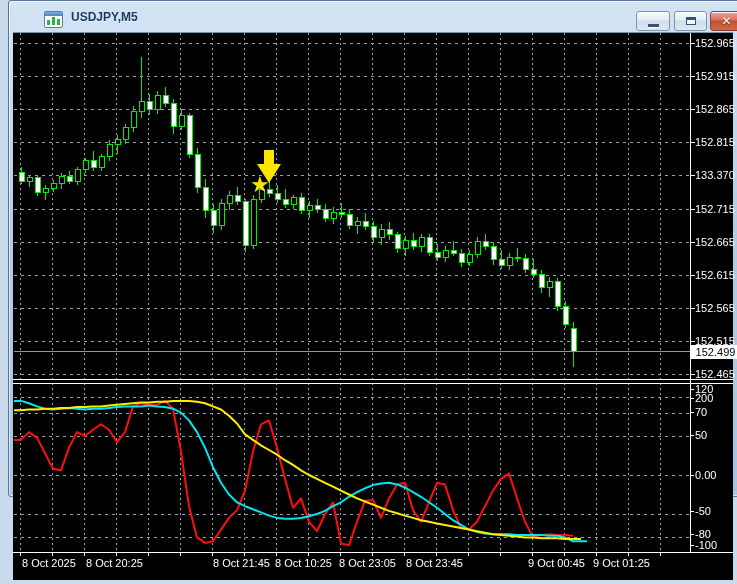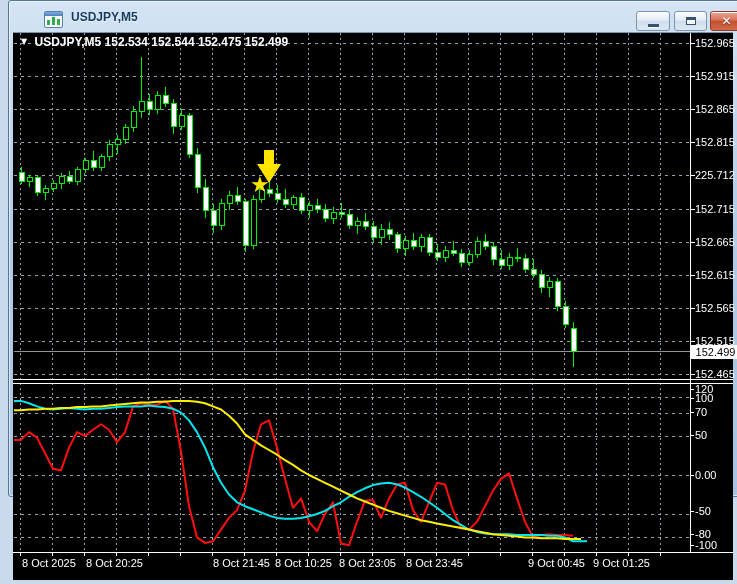--- a/index.html
+++ b/index.html
@@ -288,40 +288,35 @@
         <line x1="459.5" y1="551" x2="459.5" y2="555"></line>
         <line x1="491.5" y1="551" x2="491.5" y2="555"></line>
         <line x1="523.5" y1="551" x2="523.5" y2="555"></line>
         <line x1="555.5" y1="551" x2="555.5" y2="555"></line>
         <line x1="587.5" y1="551" x2="587.5" y2="555"></line>
         <line x1="619.5" y1="551" x2="619.5" y2="555"></line>
         <line x1="651.5" y1="551" x2="651.5" y2="555"></line>
       </g>
     </svg>
 
-  <div class="overlay quote-header">
-    <span class="tri">▼</span>
-    <span>USDJPY,M5</span>
-    <span>152.534 152.544 152.475 152.499</span>
-  </div>
   <div class="price-tag">152.499</div>
   <div id="labels-root">
       <div class="axis-label" style="left: 686px; top: 36px;">152.965</div>
       <div class="axis-label" style="left: 686px; top: 69px;">152.915</div>
       <div class="axis-label" style="left: 686px; top: 102px;">152.865</div>
       <div class="axis-label" style="left: 686px; top: 135px;">152.815</div>
-      <div class="axis-label" style="left: 686px; top: 168px;">225.712</div>
+      <div class="axis-label" style="left: 686px; top: 168px;">133.370</div>
       <div class="axis-label" style="left: 686px; top: 202px;">152.715</div>
       <div class="axis-label" style="left: 686px; top: 235px;">152.665</div>
       <div class="axis-label" style="left: 686px; top: 268px;">152.615</div>
       <div class="axis-label" style="left: 686px; top: 301px;">152.565</div>
       <div class="axis-label" style="left: 686px; top: 334px;">152.515</div>
       <div class="axis-label" style="left: 686px; top: 367px;">152.465</div>
       <div class="axis-label" style="left: 686px; top: 382px;">120</div>
-      <div class="axis-label" style="left: 686px; top: 391px;">100</div>
+      <div class="axis-label" style="left: 686px; top: 391px;">200</div>
       <div class="axis-label" style="left: 686px; top: 405px;">70</div>
       <div class="axis-label" style="left: 686px; top: 428px;">50</div>
       <div class="axis-label" style="left: 686px; top: 468px;">0.00</div>
       <div class="axis-label" style="left: 686px; top: 504px;">-50</div>
       <div class="axis-label" style="left: 686px; top: 527px;">-80</div>
       <div class="axis-label" style="left: 686px; top: 538px;">-100</div>
       <div class="time-label" style="left: 13px;">8 Oct 2025</div>
       <div class="time-label" style="left: 77px;">8 Oct 20:25</div>
       <div class="time-label" style="left: 142px; margin-top: 44px;">8 Oct 21:05</div>
       <div class="time-label" style="left: 204px;">8 Oct 21:45</div>

